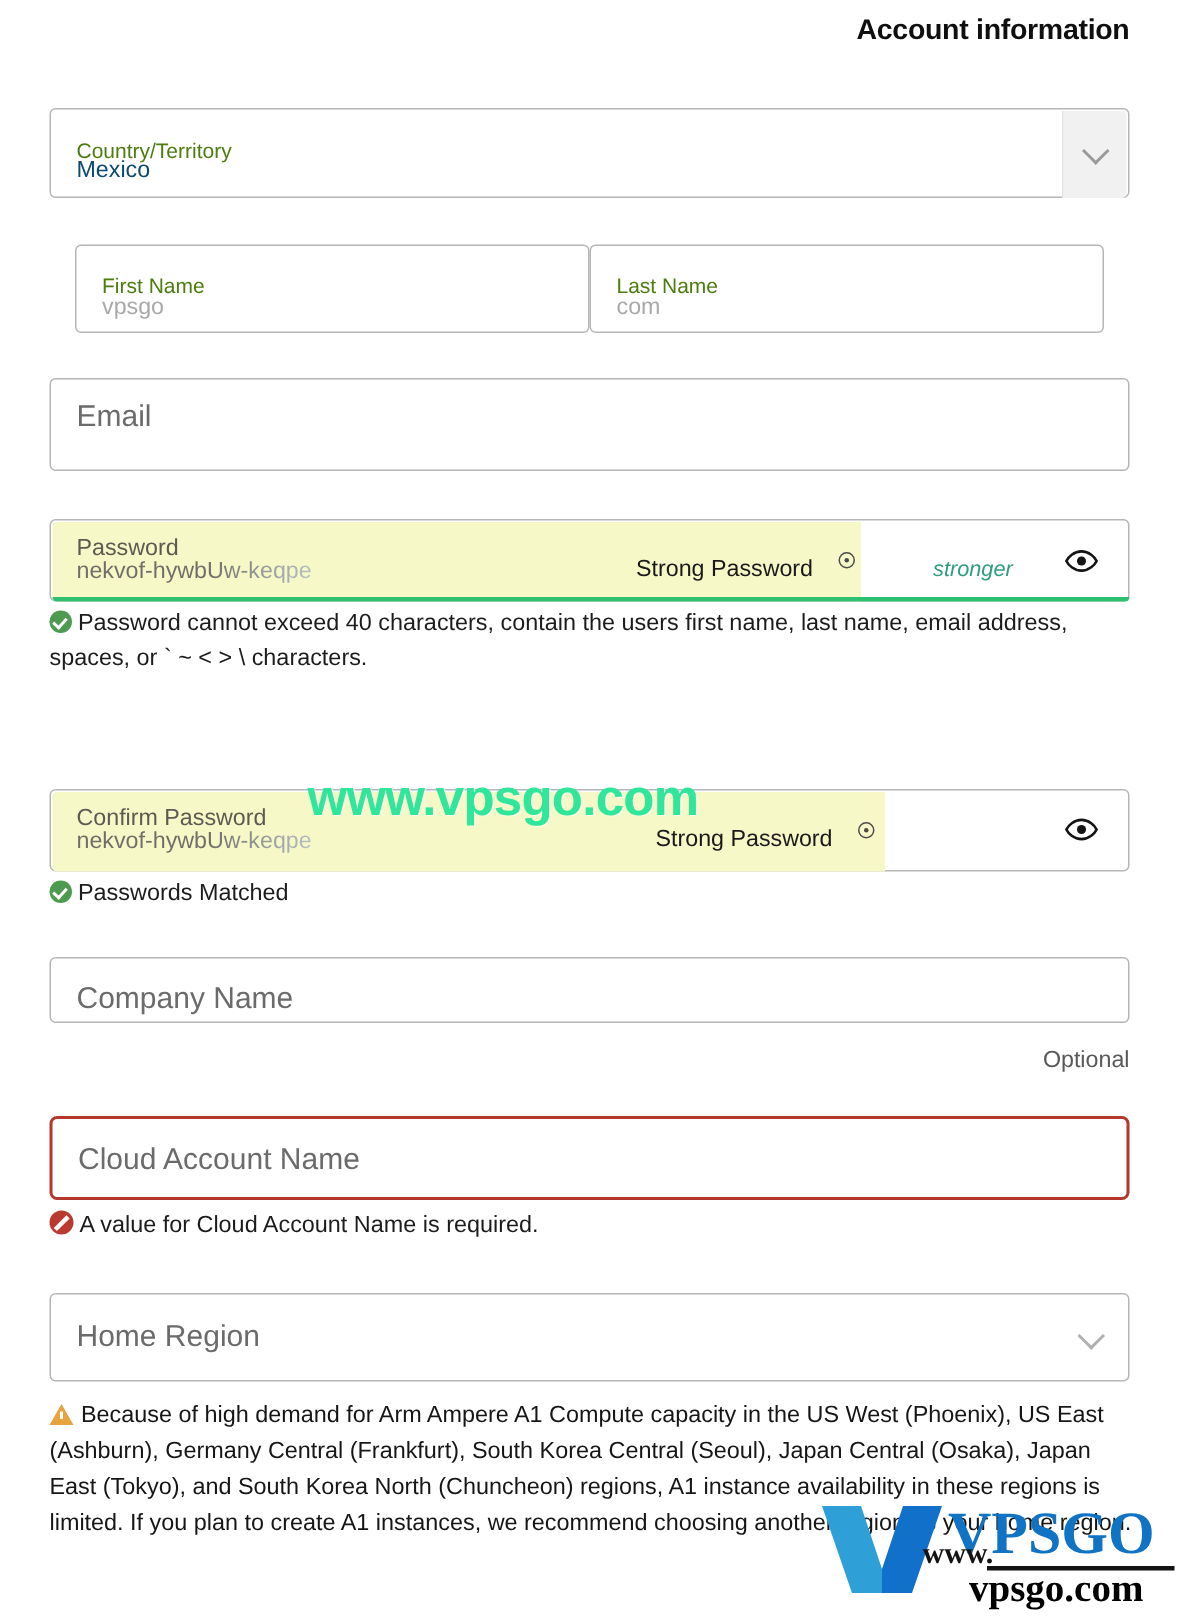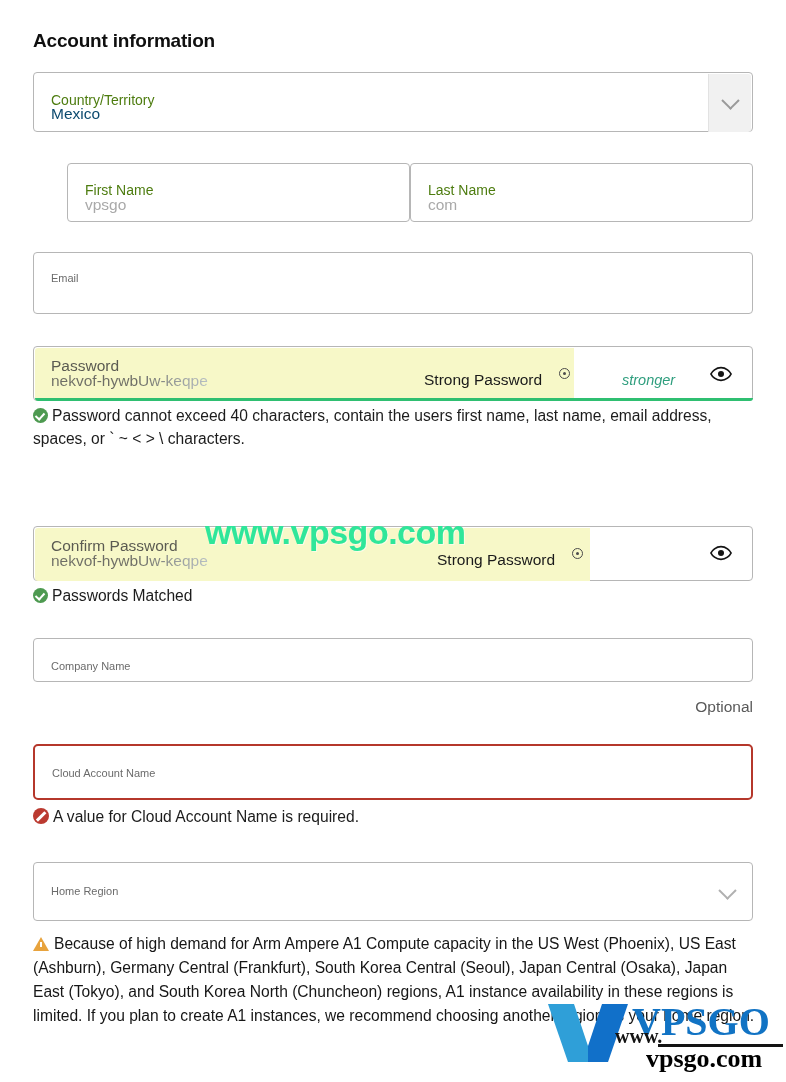--- a/index.html
+++ b/index.html
@@ -25,22 +25,23 @@
     padding: 0 33px;
   }
 
   
   .page-title {
     font-size: 19px;
     font-weight: bold;
     letter-spacing: -0.2px;
     color: #0f0f0f;
     margin: 0;
-    padding-top: 28px;
+    padding-top: 8px;
     line-height: 26px;
+    text-align: right;
   }
 
   
   .field {
     position: relative;
     box-sizing: border-box;
     border: 1px solid #b6b6b6;
     border-radius: 4px;
     background: #fff;
     width: 720px;
@@ -59,21 +60,21 @@
     position: absolute;
     left: 17px;
     font-size: 15.5px;
     color: #a9a9a9;
     line-height: 18px;
     white-space: nowrap;
   }
   .placeholder {
     position: absolute;
     left: 17px;
-    font-size: 11px;
+    font-size: 20px;
     color: #6b6b6b;
     line-height: 18px;
     white-space: nowrap;
   }
 
   
   .country-wrap {
     position: absolute;
     left: 33px;
     top: 72px;
@@ -101,21 +102,21 @@
   }
   .chev.plain { border-color: #b0b0b0; }
 
   
   .name-row {
     position: absolute;
     left: 33px;
     top: 163px;
     width: 720px;
     display: flex;
-    justify-content: flex-end;
+    justify-content: center;
   }
   .name-row .field { width: 343px; height: 59px; }
   .name-row .fl-label { top: 17px; }
   .name-row .fl-value { top: 32px; }
 
   
   .email-wrap { position: absolute; left: 33px; top: 252px; }
   .email-wrap .field { height: 62px; }
   .email-wrap .placeholder { top: 16px; }
 

